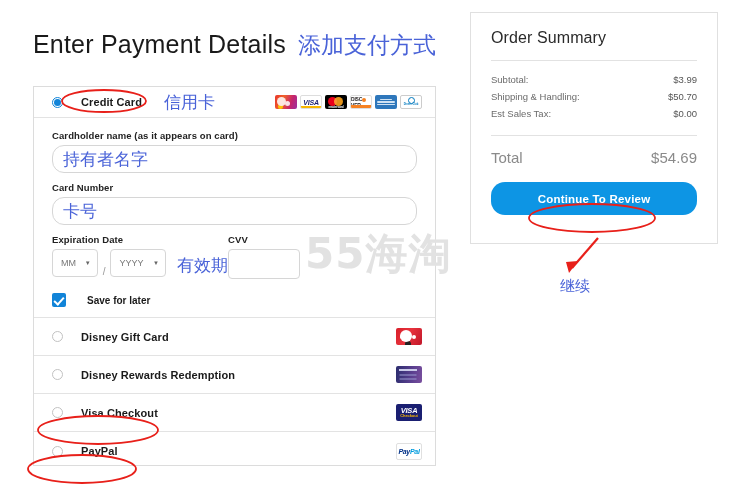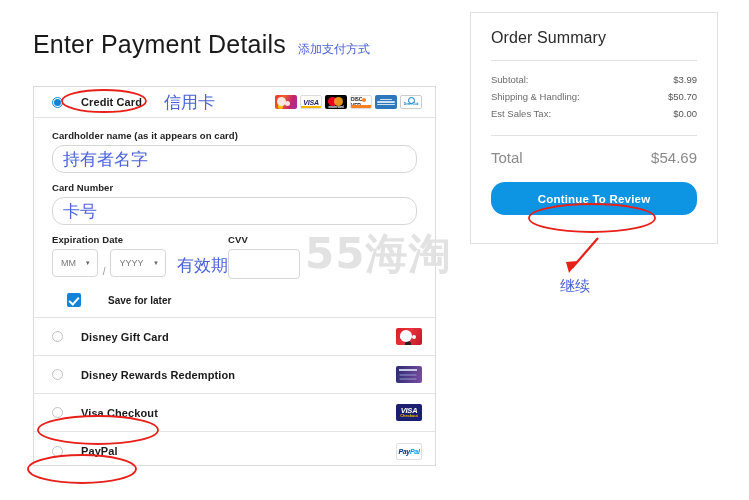--- a/index.html
+++ b/index.html
@@ -29,21 +29,21 @@
   
   .page-title-wrap {
     position: absolute; left: 33px; top: 30px;
     display: flex; align-items: baseline; gap: 12px;
   }
   .page-title {
     font-size: 25px; font-weight: 300; color: #1a1a1a;
     letter-spacing: .2px; white-space: nowrap;
     font-family: "Liberation Sans", sans-serif;
   }
-  .zh-anno { color: #4a63d8; font-size: 12px; white-space: nowrap; font-family: "DejaVu Sans", sans-serif; }
+  .zh-anno { color: #4a63d8; font-size: 23px; white-space: nowrap; font-family: "DejaVu Sans", sans-serif; }
 
   
   .pay-panel {
     position: absolute; left: 33px; top: 86px;
     width: 403px; height: 380px;
     border: 1px solid #dcdcdc; background: #fff;
   }
   .pay-row {
     position: relative;
     display: flex; align-items: center;
@@ -149,21 +149,21 @@
     display: flex; align-items: center; justify-content: space-between;
     padding: 0 6px 0 8px; font-size: 9px; color: #777;
   }
   .selbox.mm { width: 46px; }
   .selbox.yyyy { width: 56px; }
   .selbox .caret { font-size: 6px; color: #666; margin-left: 4px; }
   .slash { color:#999; font-size: 10px; }
   .cvv-input { width: 72px; height: 30px; border: 1px solid #d6d6d6; border-radius: 4px; background:#fff; }
   .exp-zh { color:#4a63d8; font-size:17px; margin-left:6px; white-space:nowrap; font-family:"DejaVu Sans", sans-serif; }
 
-  .save-row { display: flex; align-items: center; gap: 27px; margin-top: 14px; margin-left: 15px; }
+  .save-row { display: flex; align-items: center; gap: 21px; margin-top: 14px; }
   .chk {
     width: 14px; height: 14px; border-radius: 2px;
     background: #1184d8; position: relative; flex:0 0 auto;
   }
   .chk::after {
     content:""; position:absolute; left:4px; top:1.5px;
     width: 4px; height: 8px; border: solid #fff;
     border-width: 0 2px 2px 0; transform: rotate(42deg);
   }
   .save-lbl { font-size: 10px; font-weight: 700; color: #1a1a1a; }

